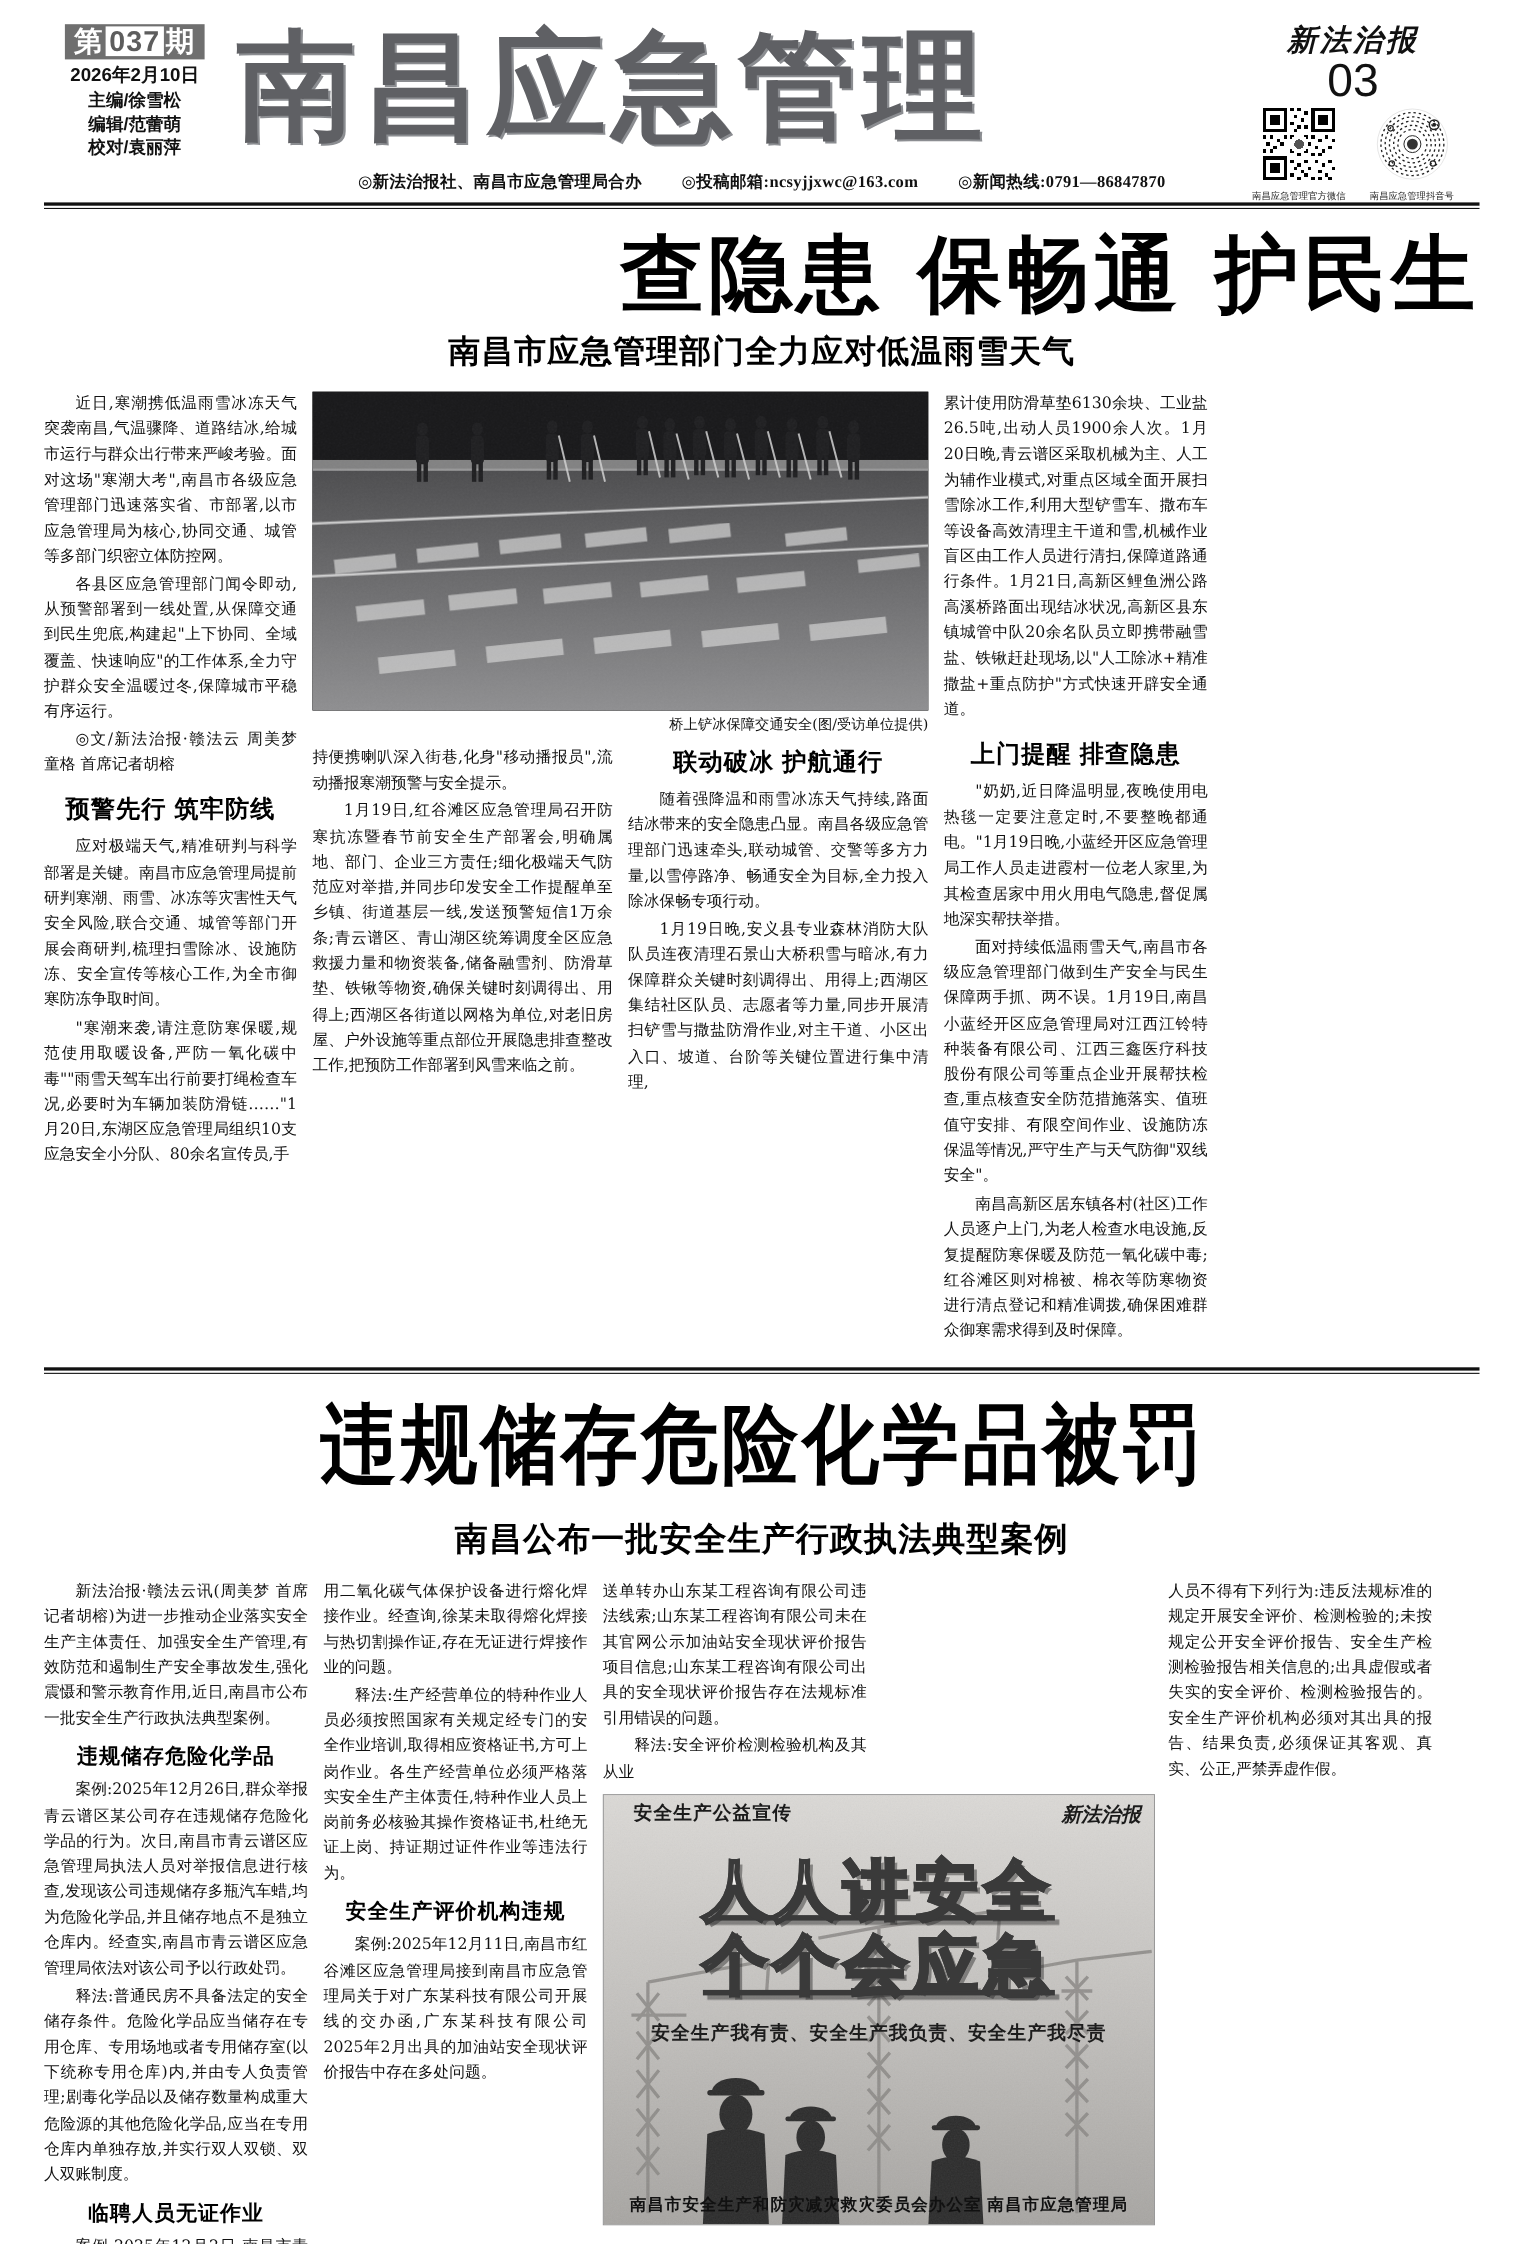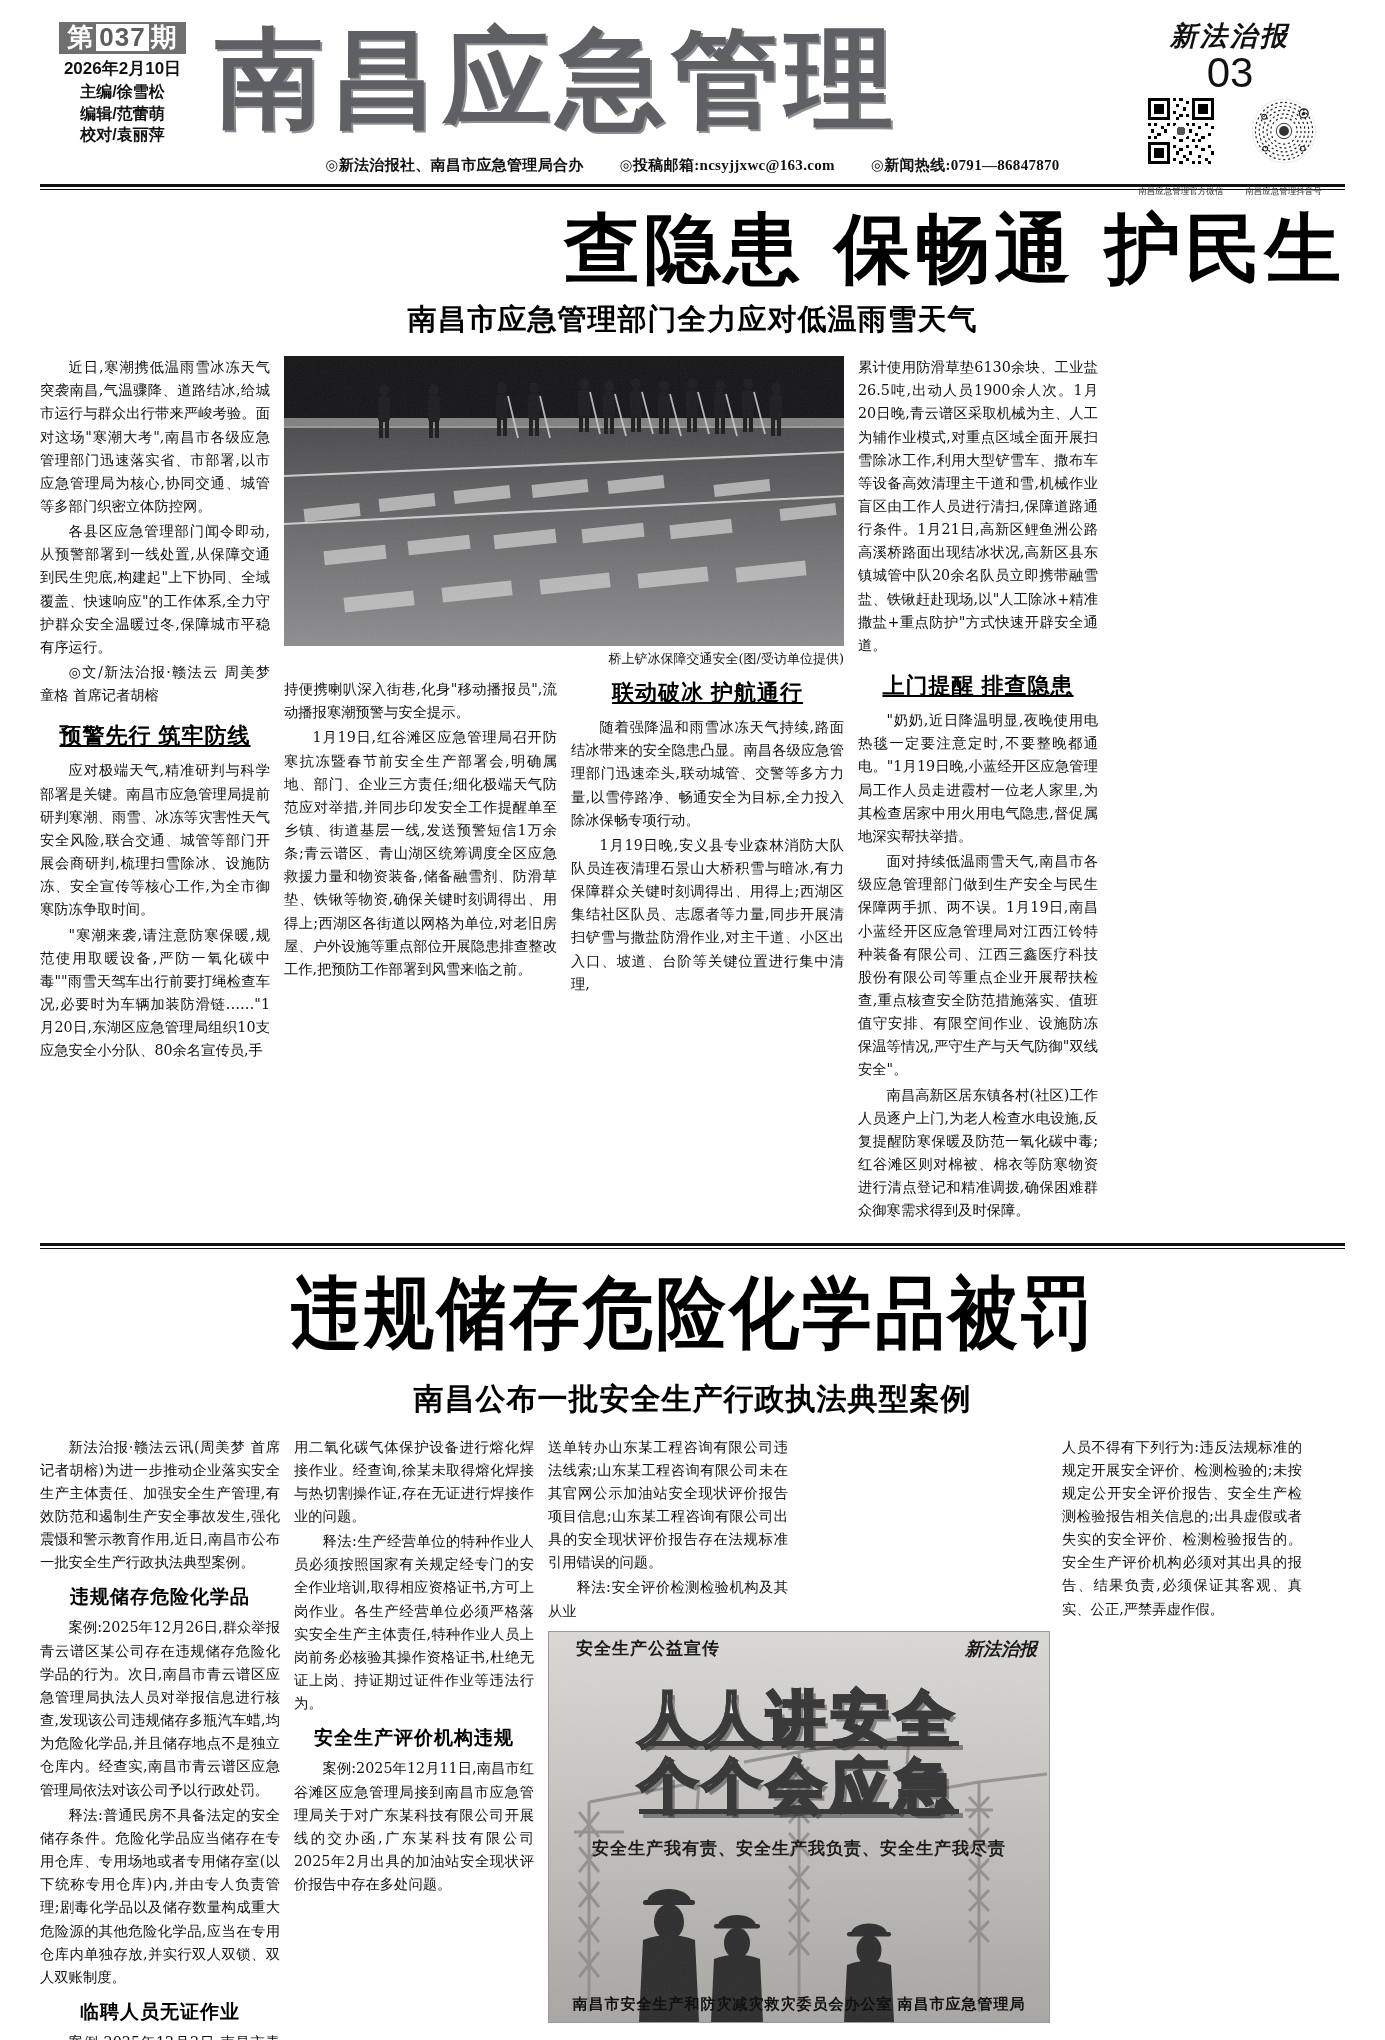--- a/index.html
+++ b/index.html
@@ -36,21 +36,21 @@
   .mh-right{width:230px;padding-top:18px;text-align:center;}
   .mh-brand{
     font-family:"DejaVu Serif","Liberation Serif",serif;font-weight:bold;
     font-size:27px;color:#111;letter-spacing:3px;font-style:italic;
   }
   .mh-pageno{font-family:"Liberation Sans","DejaVu Sans",sans-serif;font-size:42px;font-weight:normal;line-height:1;margin-top:-2px;}
   .qr-row{display:flex;justify-content:center;gap:22px;margin-top:4px;}
   .qr-item{text-align:center;}
   .qr-box{width:66px;height:66px;}
   .qr-round{width:66px;height:66px;border-radius:50%;}
-  .qr-cap{font-family:Liberation Sans, sans-serif;font-size:8.5px;margin-top:18px;color:#222;white-space:nowrap;}
+  .qr-cap{font-family:Liberation Sans, sans-serif;font-size:8.5px;margin-top:4px;color:#222;white-space:nowrap;}
 
   
   .infobar{
     text-align:center;font-size:15px;padding:6px 0 7px 0;
     font-family:"Liberation Serif","DejaVu Serif",serif;
     letter-spacing:0.3px;
   }
   .infobar span{margin:0 16px;white-space:nowrap;font-weight:bold;}
   .infobar .mono{font-family:"Liberation Serif","DejaVu Serif",serif;font-weight:bold;}
   .rule-thick{border-top:3px solid #111;margin-top:2px;}
@@ -80,21 +80,21 @@
     font-family:"DejaVu Serif","Liberation Serif",serif;
     font-size:14.3px;line-height:1.62;text-align:justify;
     text-justify:inter-ideograph;color:#111;
   }
   .bodytext p{margin:0 0 2px 0;text-indent:2em;}
   .bodytext p.noind{text-indent:0;}
   .byline{text-indent:2em;margin-top:8px;}
   .sechead{
     font-family:"Liberation Sans","DejaVu Sans",sans-serif;
     font-weight:bold;font-size:22px;text-align:center;
-    margin:14px 0 8px 0;letter-spacing:1px;color:#000;text-decoration:underline;
+    margin:14px 0 8px 0;letter-spacing:1px;color:#000;
   }
   .sechead-sm{
     font-family:"Liberation Sans","DejaVu Sans",sans-serif;
     font-weight:bold;font-size:19px;text-align:center;
     margin:10px 0 6px 0;letter-spacing:1px;color:#000;
   }
 
   .photo{
     width:100%;height:290px;position:relative;overflow:hidden;
     background:#2a2a2a;

